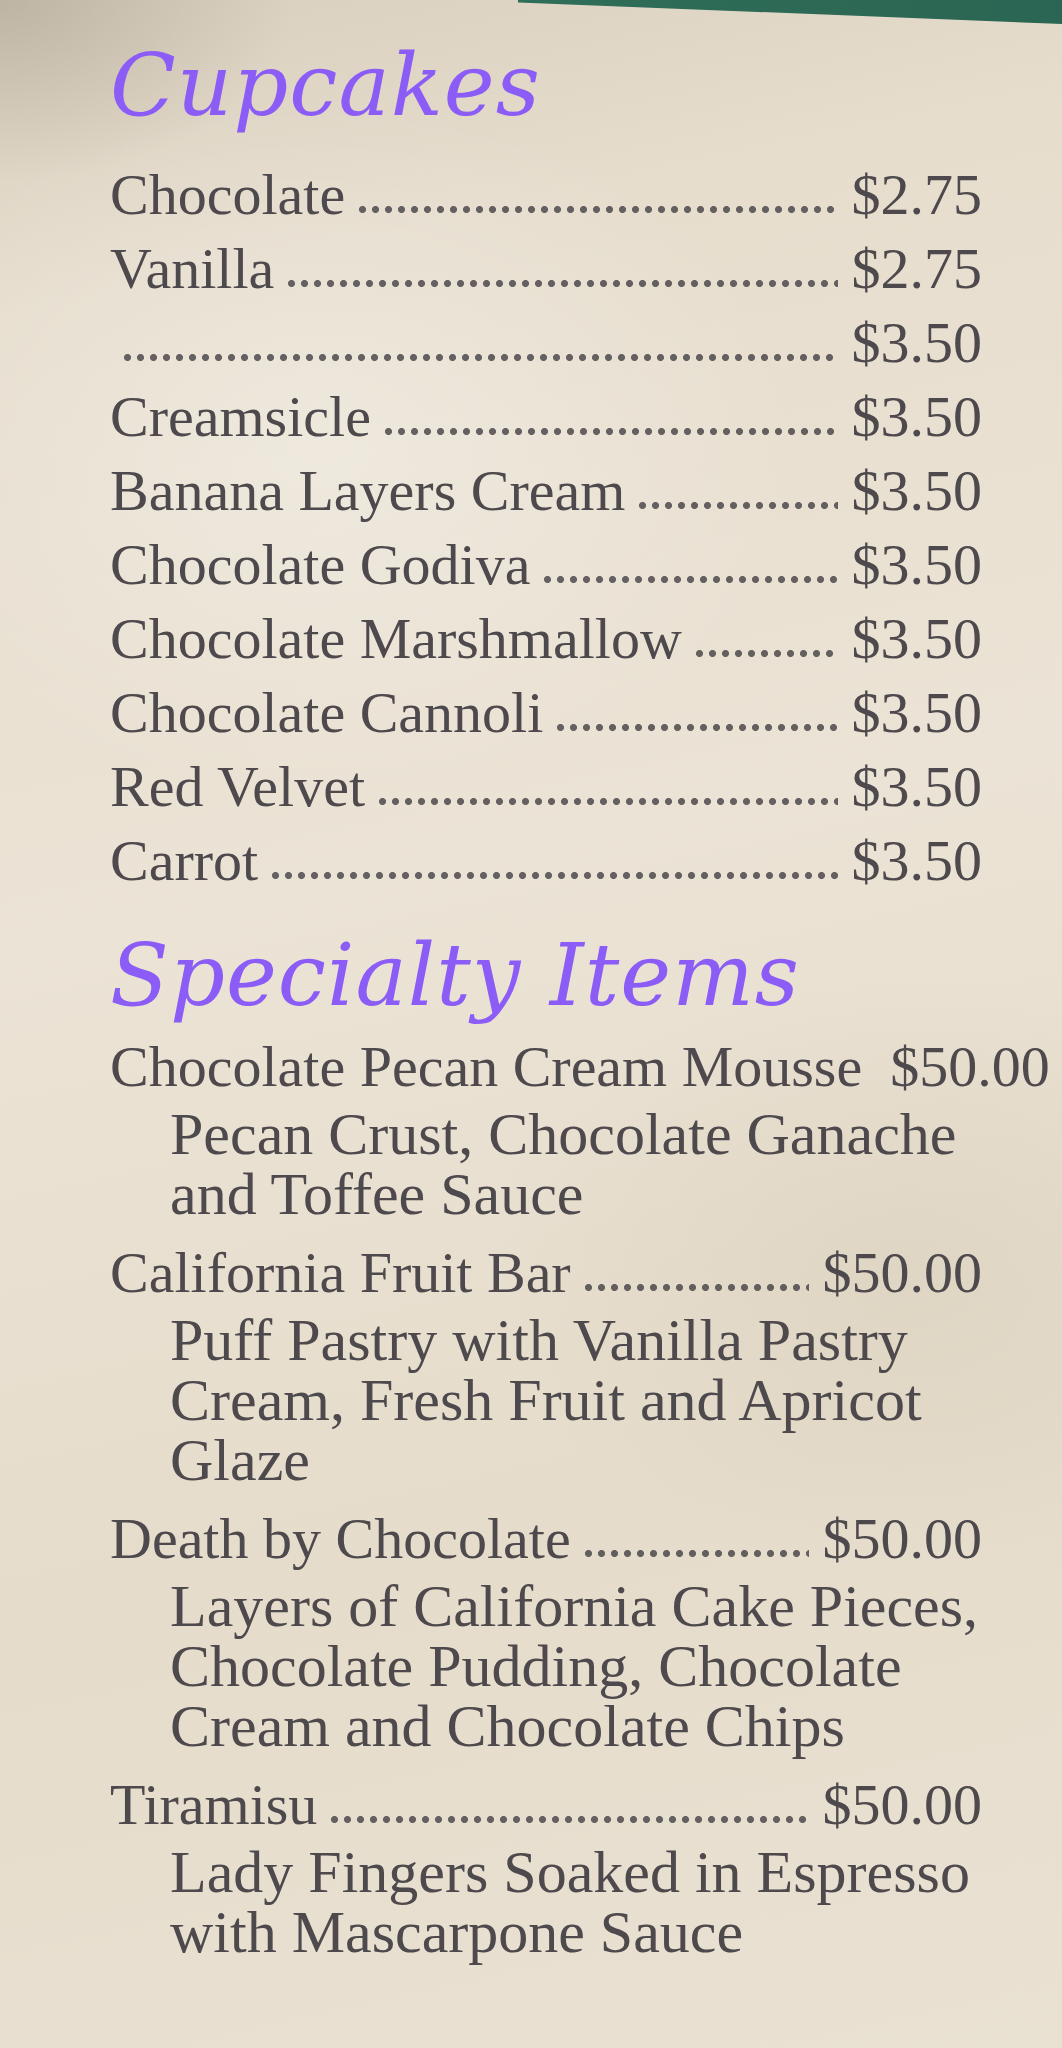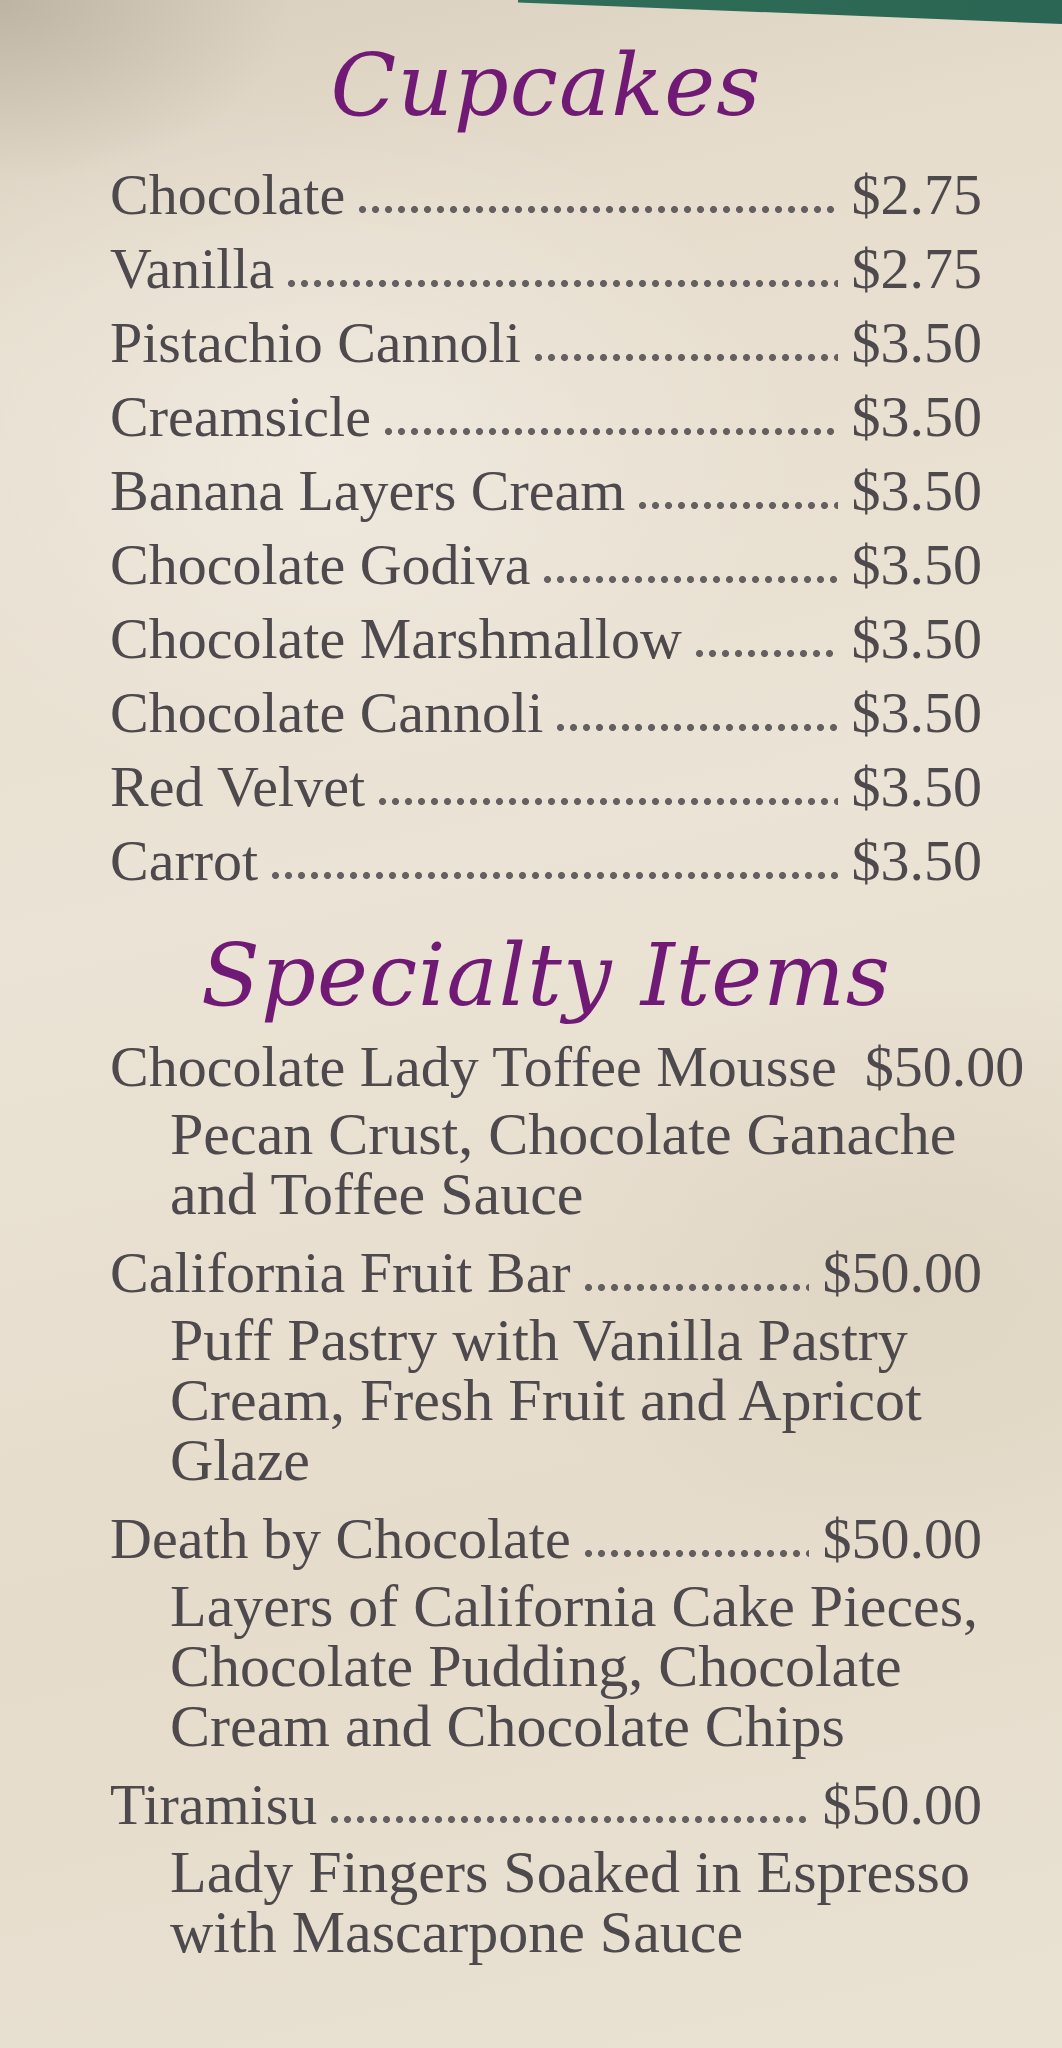--- a/index.html
+++ b/index.html
@@ -24,23 +24,23 @@
     clip-path:polygon(0 0, 100% 0, 100% 100%, 0 10%);
   }
   .menu{
     position:absolute;left:110px;top:38px;width:872px;
   }
   .section-title{
     font-family:"DejaVu Serif", serif;
     font-style:italic;
     font-size:86px;
     line-height:1.1;
-    text-align:center;
+    text-align:left;
     letter-spacing:1px;
-    color:#701a75;
+    color:#8b5cf6;
   }
   .title-cupcakes{margin-bottom:25px;}
   .title-specialty{margin-top:30px;margin-bottom:8px;}
   .mrow{
     display:flex;align-items:baseline;
     font-size:58px;line-height:74px;white-space:nowrap;
   }
   .lead{
     flex:1 1 auto;height:9px;margin:0 14px 0 14px;
     background-image:radial-gradient(circle at 3.5px 4.5px, var(--ink) 3.1px, rgba(0,0,0,0) 3.9px);
@@ -70,21 +70,20 @@
       <span>Chocolate</span>
       <span class="lead"></span>
       <span class="price">$2.75</span>
     </div>
     <div class="mrow">
       <span>Vanilla</span>
       <span class="lead"></span>
       <span class="price">$2.75</span>
     </div>
     <div class="mrow">
-      <span>Pistachio Cannoli</span>
       <span class="lead"></span>
       <span class="price">$3.50</span>
     </div>
     <div class="mrow">
       <span>Creamsicle</span>
       <span class="lead"></span>
       <span class="price">$3.50</span>
     </div>
     <div class="mrow">
       <span>Banana Layers Cream</span>
@@ -117,21 +116,21 @@
       <span class="price">$3.50</span>
     </div>
   </div>
 
   <div class="section-title title-specialty">Specialty Items</div>
 
   <div>
 
     <div class="sitem">
       <div class="mrow">
-        <span>Chocolate Lady Toffee Mousse</span>
+        <span>Chocolate Pecan Cream Mousse</span>
         <span class="lead nodots"></span>
         <span class="price">$50.00</span>
       </div>
       <div class="desc">
         <div>Pecan Crust, Chocolate Ganache</div>
         <div>and Toffee Sauce</div>
       </div>
     </div>
 
     <div class="sitem">

